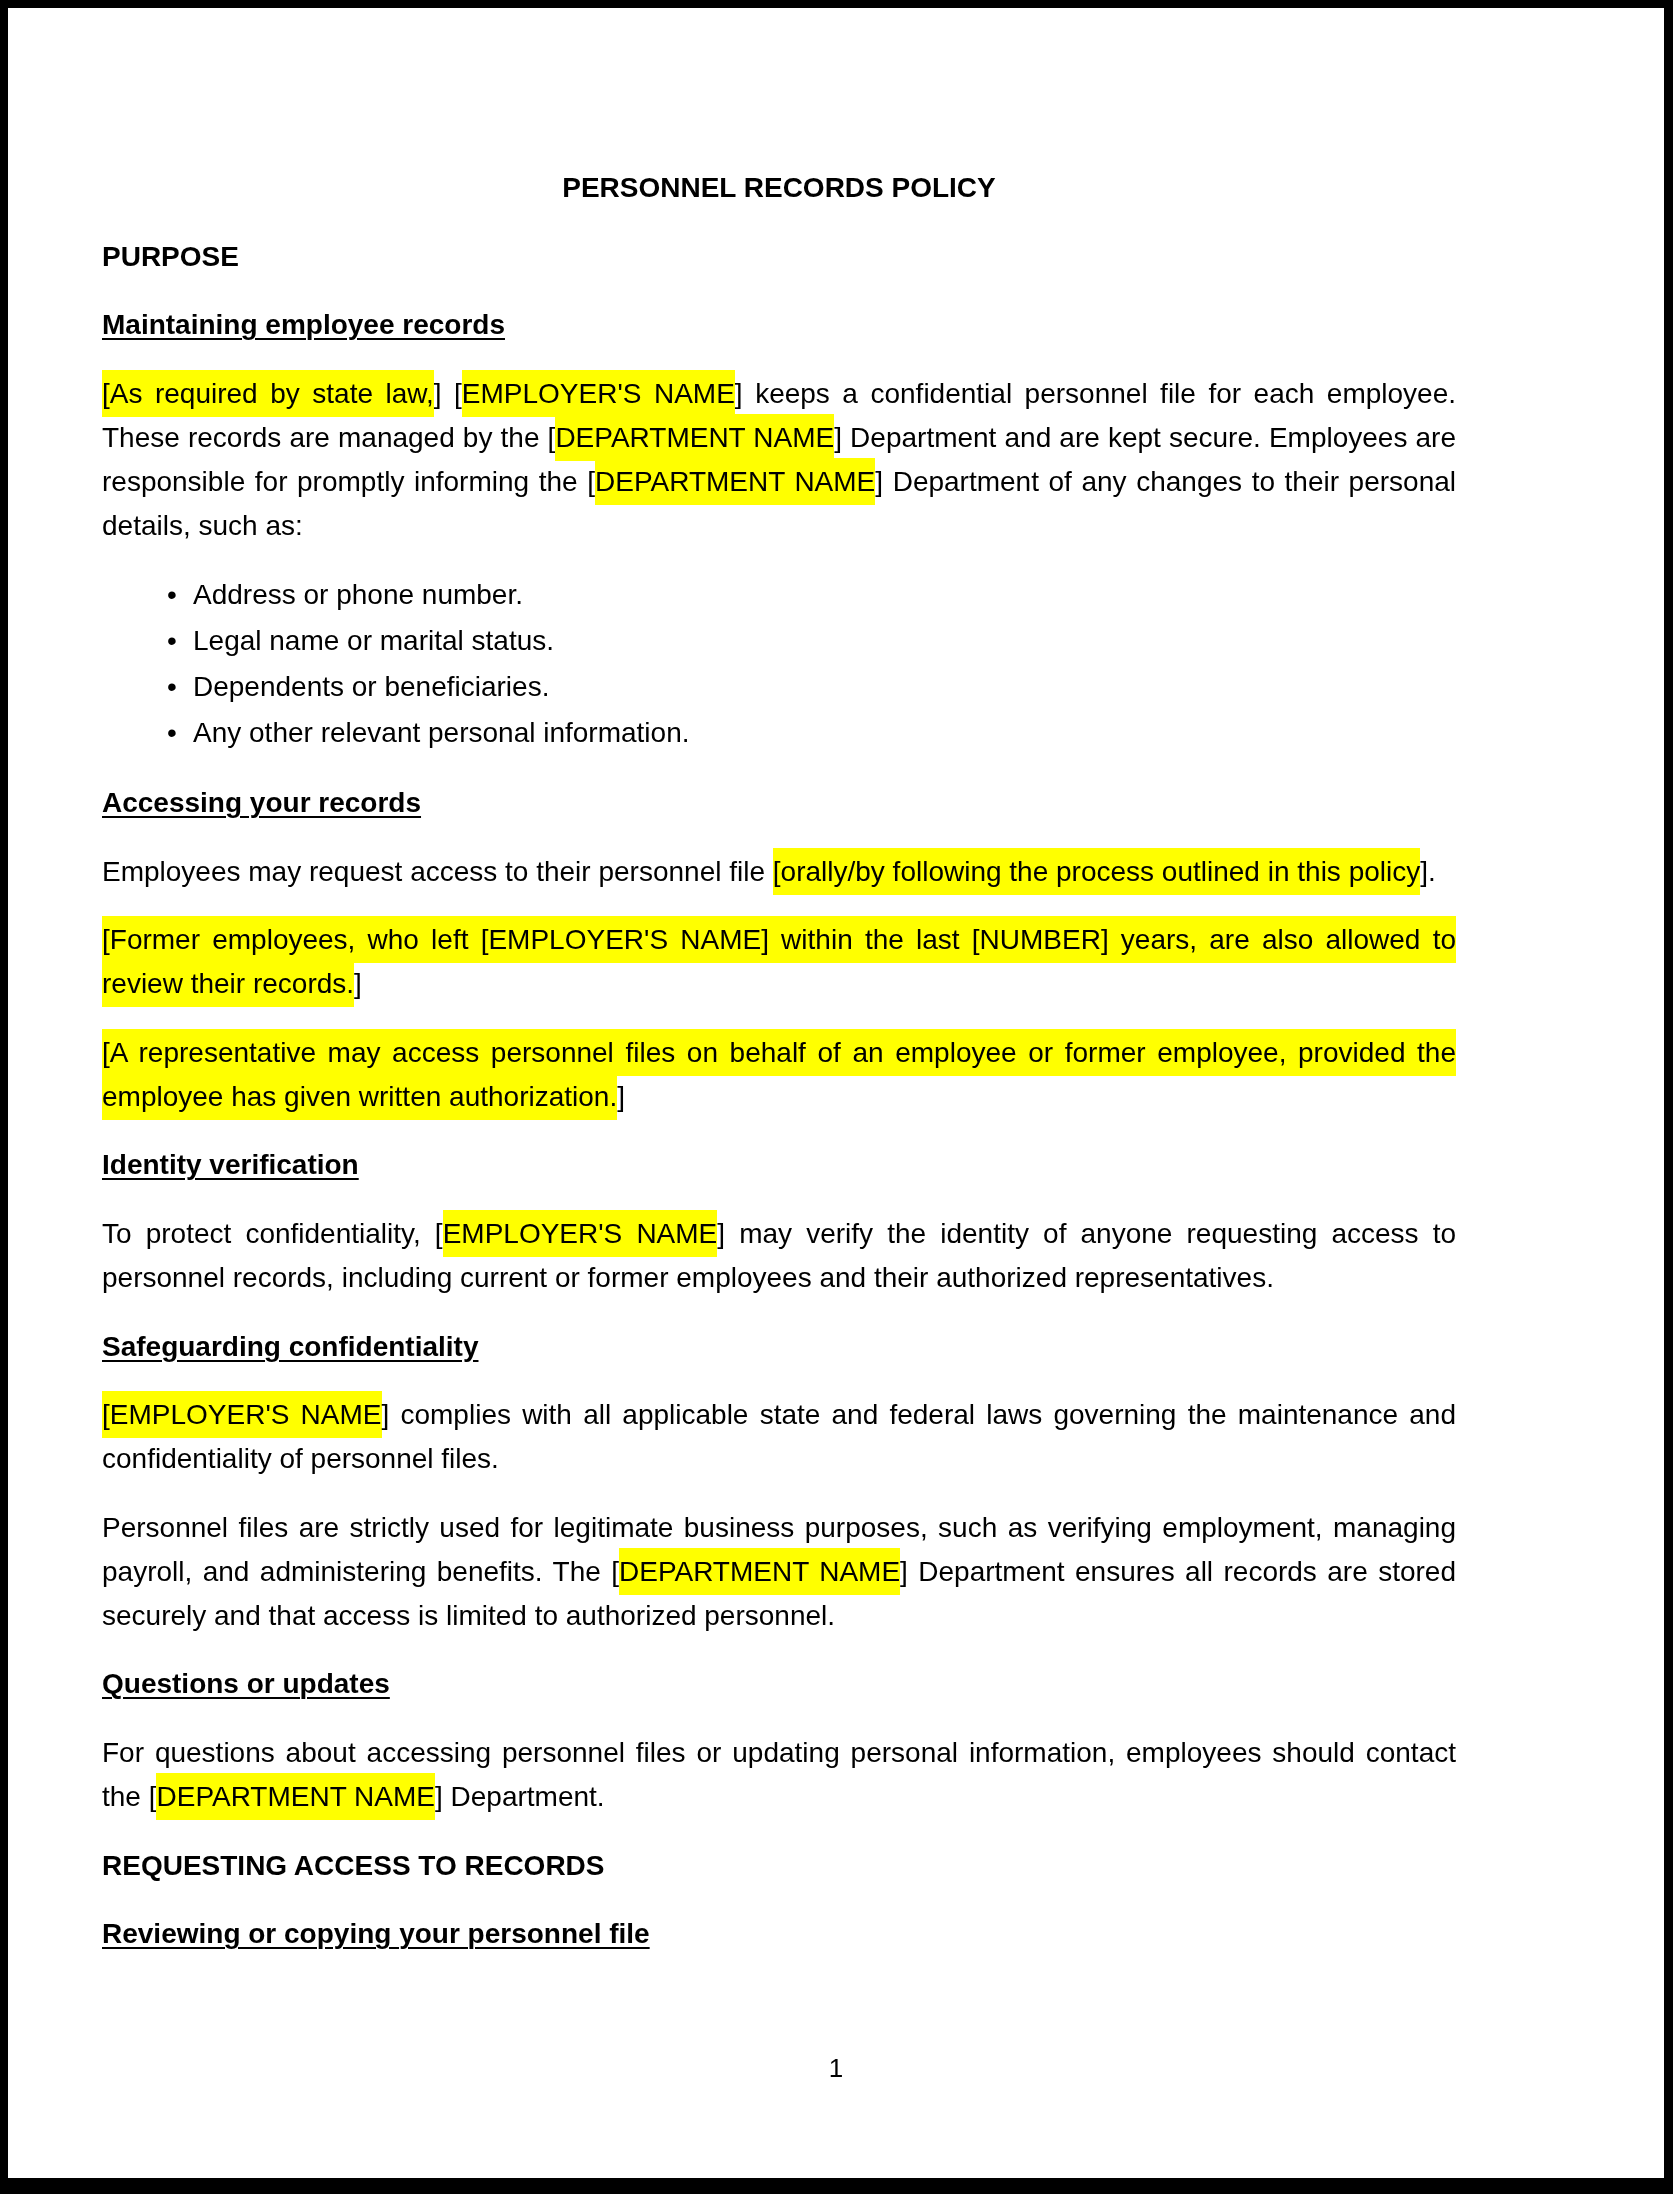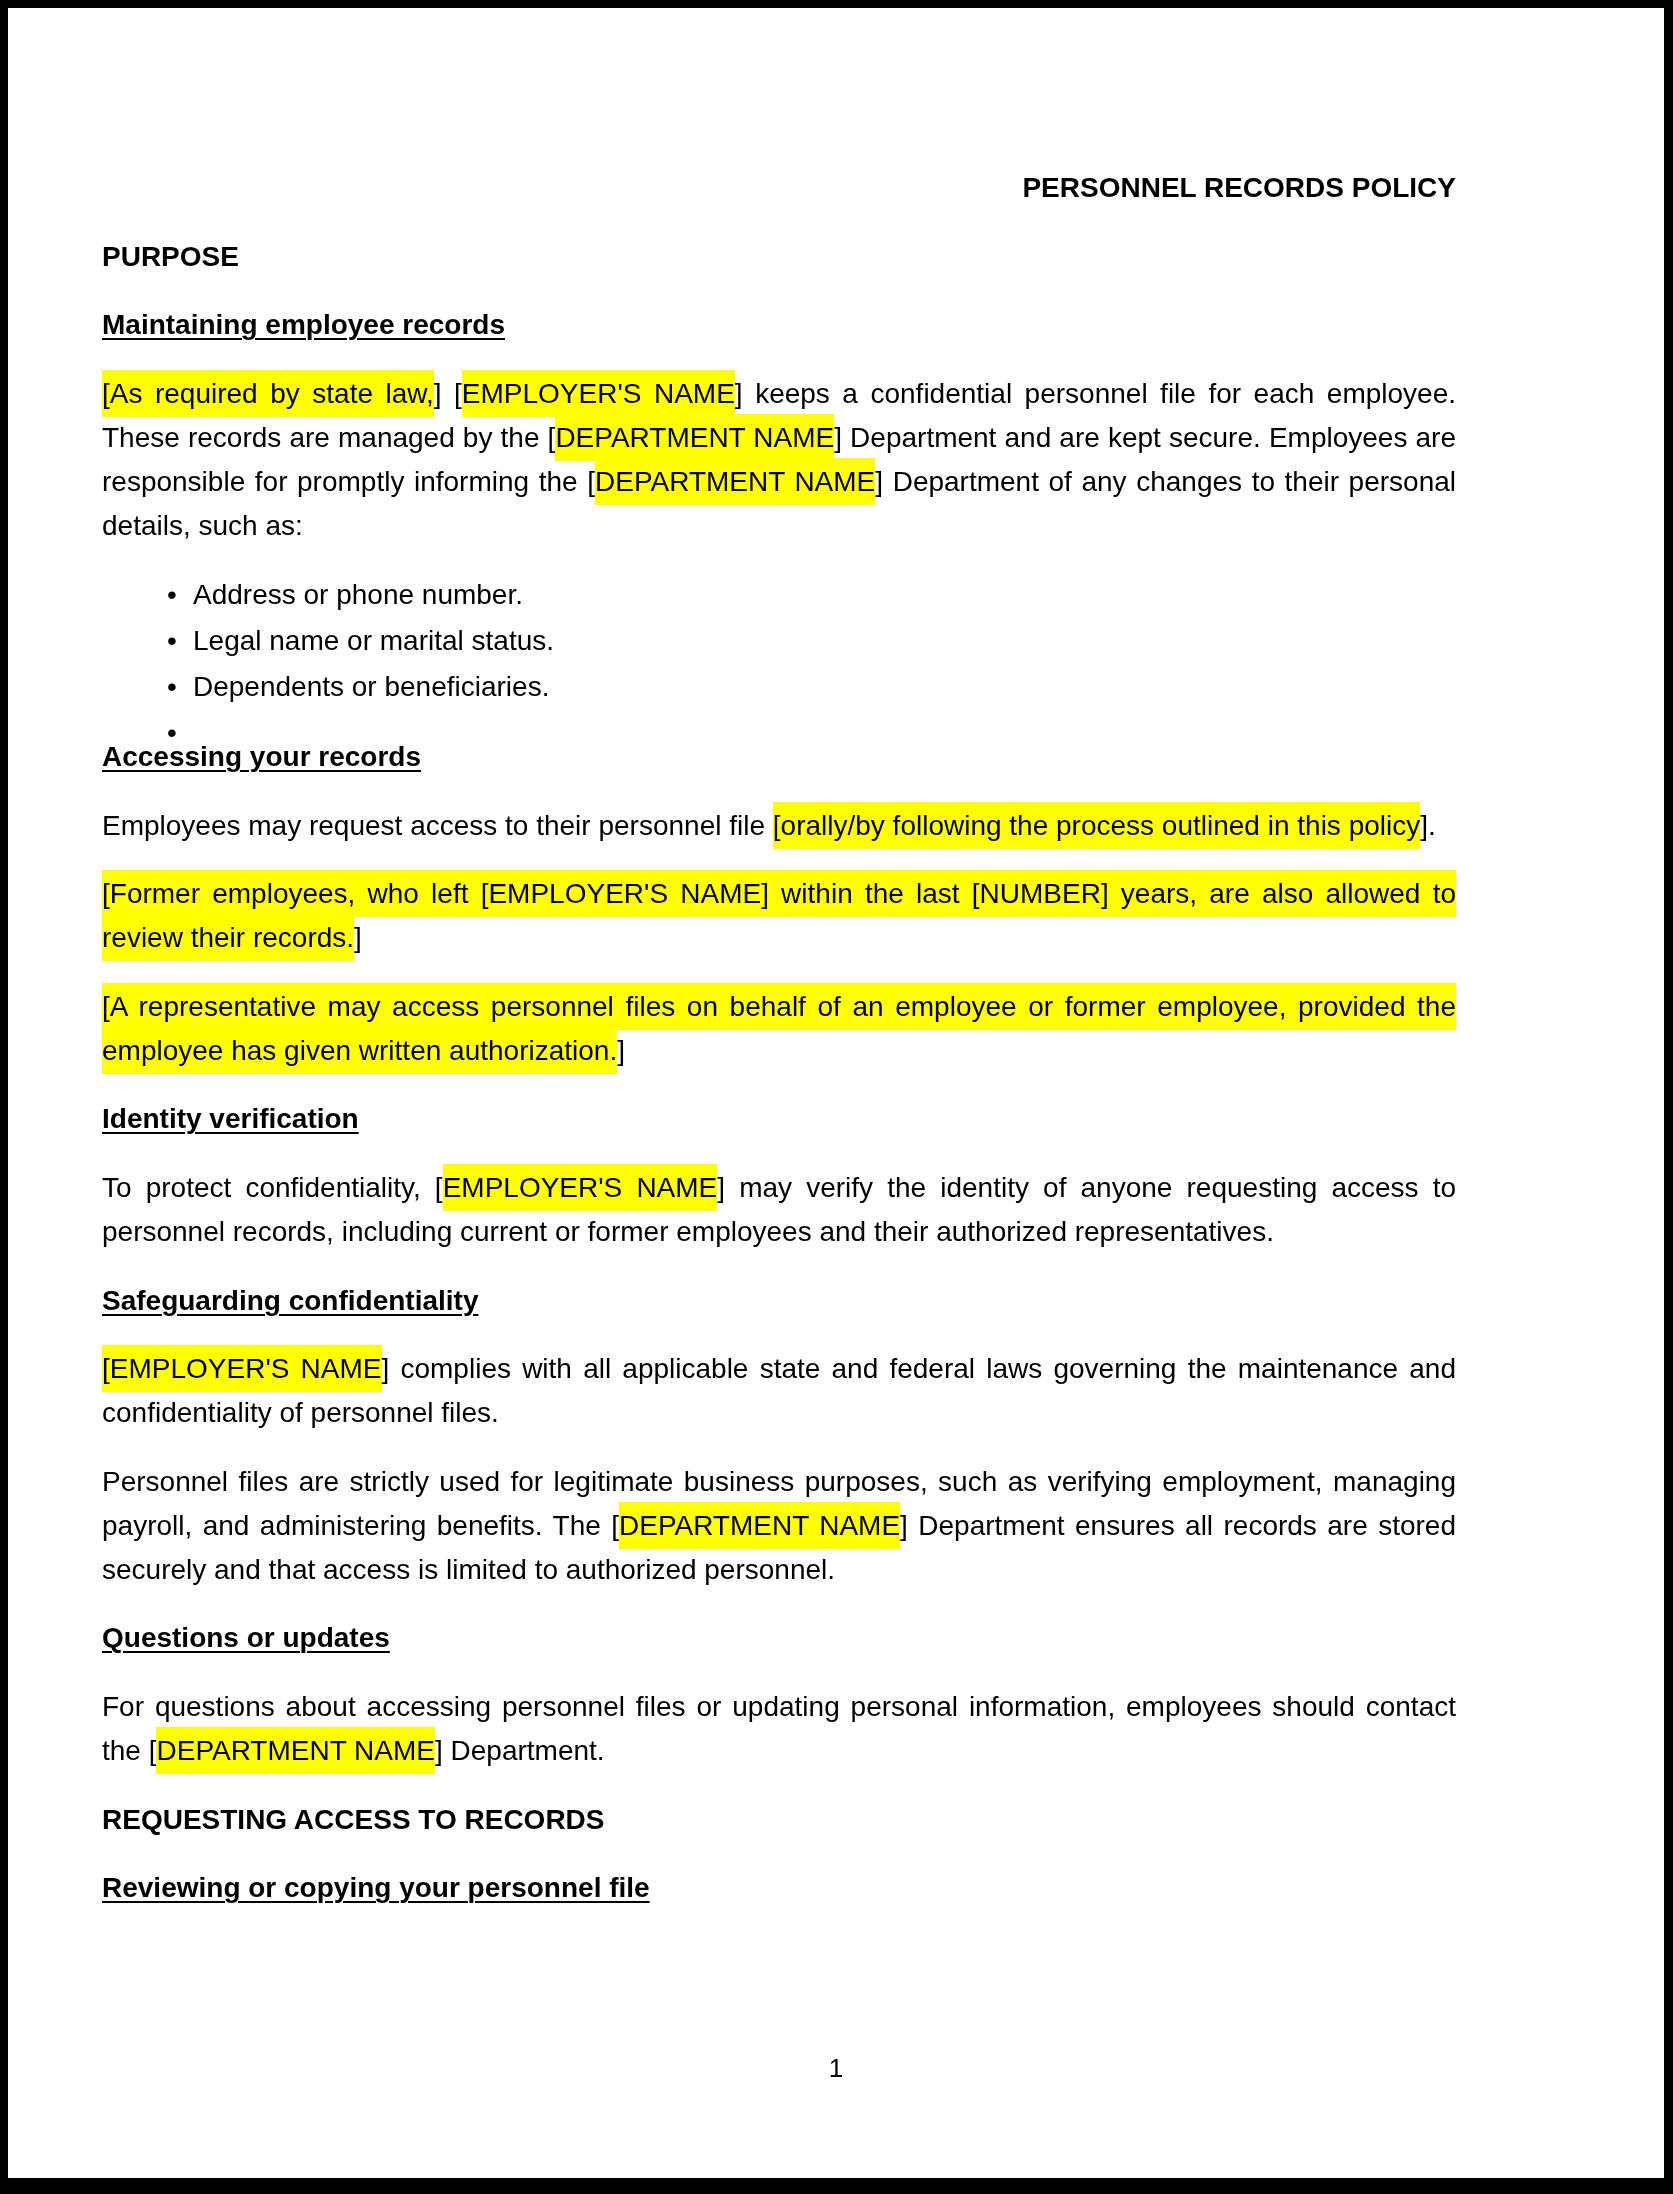--- a/index.html
+++ b/index.html
@@ -17,21 +17,21 @@
     border-color: var(--border-color, #000000);
     border-width: 8.8px 10.5px 17.6px 8.8px;
     padding: 158px 208px 0 94px;
     font-family: "Liberation Sans", "DejaVu Sans", sans-serif;
     font-size: 28px;
     line-height: 44px;
     color: var(--text-color, #000000);
     overflow: hidden;
   }
   .doc-title {
-    text-align: right;
+    text-align: center;
     font-weight: 700;
     margin: 0 0 24.6px 0;
   }
   .h-bold {
     font-weight: 700;
     margin: 0 0 24.6px 0;
   }
   .h-underline {
     font-weight: 700;
     text-decoration: underline;
@@ -83,21 +83,21 @@
   <div class="h-bold">PURPOSE</div>
 
   <div class="h-underline">Maintaining employee records</div>
 
   <p class="para"><span class="hl">[As required by state law,</span><span>] [</span><span class="hl">EMPLOYER'S NAME</span><span>] keeps a confidential personnel file for each employee. These records are managed by the [</span><span class="hl">DEPARTMENT NAME</span><span>] Department and are kept secure. Employees are responsible for promptly informing the [</span><span class="hl">DEPARTMENT NAME</span><span>] Department of any changes to their personal details, such as:</span></p>
 
   <ul class="bullet-list">
     <li><span class="bullet">•</span><span>Address or phone number.</span></li>
     <li><span class="bullet">•</span><span>Legal name or marital status.</span></li>
     <li><span class="bullet">•</span><span>Dependents or beneficiaries.</span></li>
-    <li><span class="bullet">•</span></li>
+    <li><span class="bullet">•</span><span>Any other relevant personal information.</span></li>
   </ul>
 
   <div class="h-underline">Accessing your records</div>
 
   <p class="para"><span>Employees may request access to their personnel file </span><span class="hl">[orally/by following the process outlined in this policy</span><span>].</span></p>
 
   <p class="para"><span class="hl">[Former employees, who left [EMPLOYER'S NAME] within the last [NUMBER] years, are also allowed to review their records.</span><span>]</span></p>
 
   <p class="para"><span class="hl">[A representative may access personnel files on behalf of an employee or former employee, provided the employee has given written authorization.</span><span>]</span></p>
 

